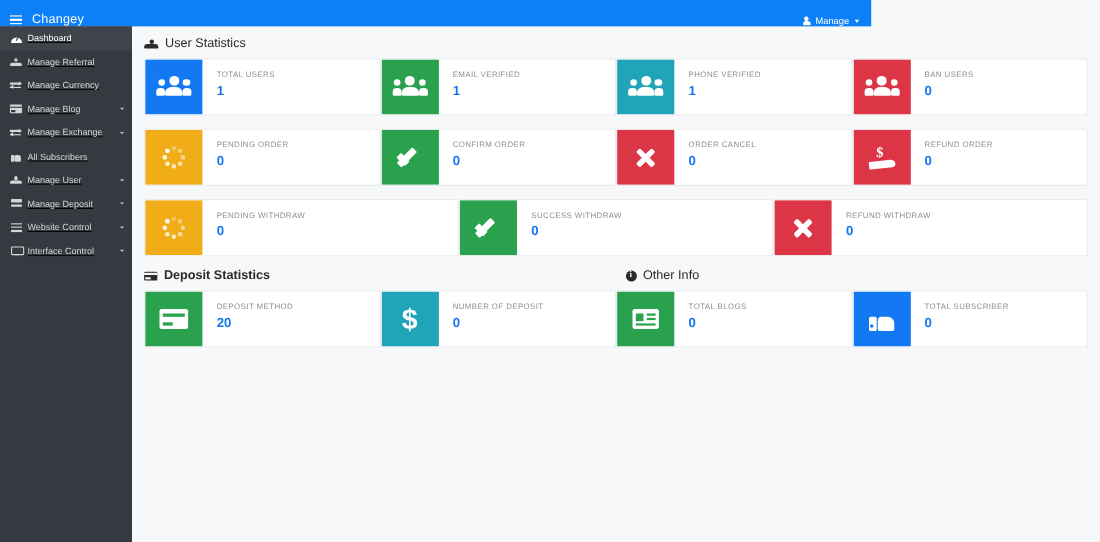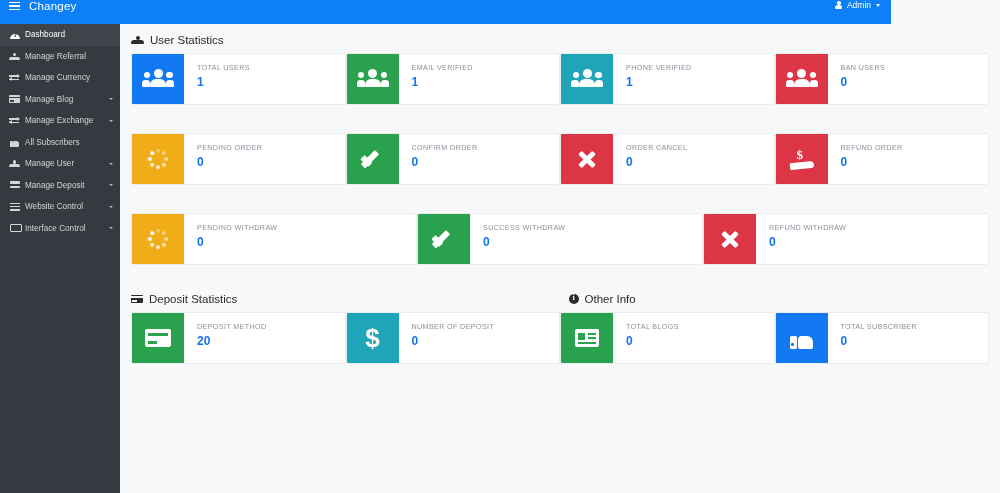--- a/index.html
+++ b/index.html
@@ -5,23 +5,23 @@
   * { box-sizing: border-box; margin: 0; padding: 0; }
   html, body {
     width: 1000px; height: 493px;
     background: #f7f8fa;
     font-family: "Liberation Sans", sans-serif;
     overflow: hidden;
   }
   
   .topbar {
     position: absolute; top: 0; left: 0;
-    width: 891px; height: 24px;
+    width: 792px; height: 24px;
     background: #0d80f7;
-    display: flex; align-items: flex-start;
+    display: flex; align-items: flex-end;
     color: #ffffff;
   }
   .topbar-left { display: flex; align-items: center; gap: 9px; padding-left: 9px; }
   .hamburger { display: inline-block; width: 11px; height: 9px; position: relative; }
   .hamburger i {
     position: absolute; left: 0; width: 11px; height: 1.4px;
     background: #ffffff;
   }
   .hamburger i:nth-child(1) { top: 0; }
   .hamburger i:nth-child(2) { top: 3.7px; }
@@ -46,20 +46,21 @@
   .caret-down {
     width: 0; height: 0;
     border-left: 2.6px solid transparent; border-right: 2.6px solid transparent;
     border-top: 3px solid #ffffff; margin-left: 1px;
   }
   
   .sidebar {
     position: absolute; top: 24px; left: 0;
     width: 120px; height: 469px;
     background: #343a40;
+    text-decoration: underline;
   }
   .nav-item {
     height: 21.5px; display: flex; align-items: center;
     padding-left: 9px; padding-right: 7px;
     color: #d3d6d9; font-size: 8.2px; white-space: nowrap;
   }
   .nav-item.active { background: #3e444a; color: #ffffff; }
   .nav-ico {
     width: 11px; min-width: 11px; height: 9px; margin-right: 5px;
     display: flex; align-items: center; justify-content: center;
@@ -163,21 +164,21 @@
   .crd-ico::before { content:""; position:absolute; left:0; top:1.6px; width:12px; height:1.8px; background:#f7f8fa; }
   .crd-ico::after { content:""; position:absolute; left:1.4px; top:5.4px; width:4.4px; height:1.6px; background:#f7f8fa; }
   .people-ico { width: 13px; height: 9px; position: relative; color:#292b2c; }
   .people-ico::before {
     content:""; position:absolute; left:4.6px; top:0; width:4px; height:4px; border-radius:50%; background: currentColor;
   }
   .people-ico::after {
     content:""; position:absolute; left:0.4px; top:4.4px; width:12.2px; height:4.1px;
     border-radius: 3.4px 3.4px 1px 1px; background: currentColor;
   }
-  .row { display: flex; margin-bottom: 28px; justify-content: center; }
+  .row { display: flex; margin-bottom: 12px; justify-content: center; }
   .stat-card {
     background: #ffffff; border: 1px solid #e9ecef; border-radius: 2px;
     display: flex; align-items: stretch; height: 52px; overflow: hidden;
     flex: 1 1 0; min-width: 0;
   }
   .stat-icon {
     width: 52px; min-width: 52px; display: flex;
     align-items: center; justify-content: center; color: #ffffff;
   }
   .stat-body { padding: 9px 0 0 13px; min-width: 0; }
@@ -265,21 +266,21 @@
   <div class="topbar-left">
     <span class="hamburger">
         <i></i>
         <i></i>
         <i></i>
       </span>
     <span class="brand">Changey</span>
   </div>
   <div class="topbar-right">
     <span class="user-ico"></span>
-    <span>Admin</span>
+    <span>Manage</span>
     <span class="caret-down"></span>
   </div>
 </div>
 
 <div class="sidebar">
   <div id="nav-list">
       <div class="nav-item active">
         <span class="nav-ico">
           <span class="g-speed"></span>
         </span>
@@ -512,21 +513,21 @@
           <span class="ic-x"></span>
         </div>
         <div class="stat-body">
           <div class="stat-label">REFUND WITHDRAW</div>
           <div class="stat-value">0</div>
         </div>
       </div>
     </div>
 
   <div style="display:flex; gap:17px;">
-    <div style="flex:1 1 0; display:flex;">
+    <div style="flex:1 1 0; display:flex;font-weight:bold;">
       <div class="section-title">
         <span class="sec-ico">
             <span class="crd-ico"></span>
           </span>
         <span>Deposit Statistics</span>
       </div>
     </div>
     <div style="flex:1 1 0; display:flex;">
       <div class="section-title">
         <span class="sec-ico">

